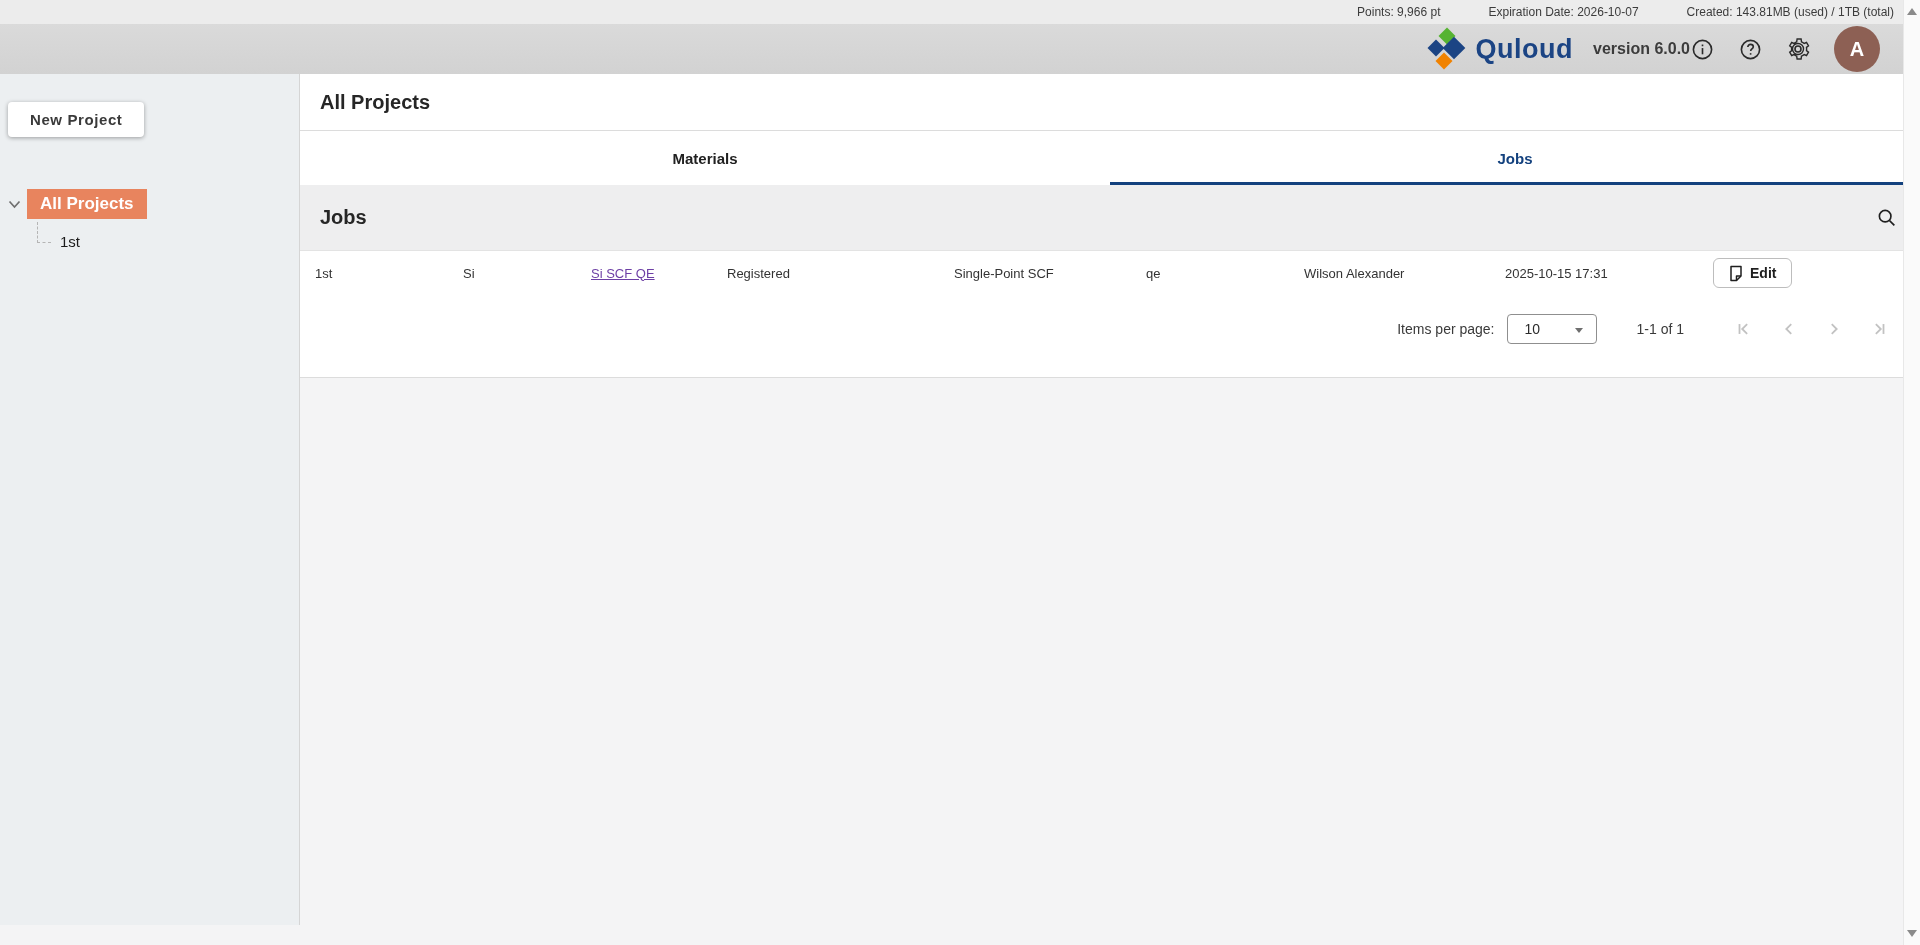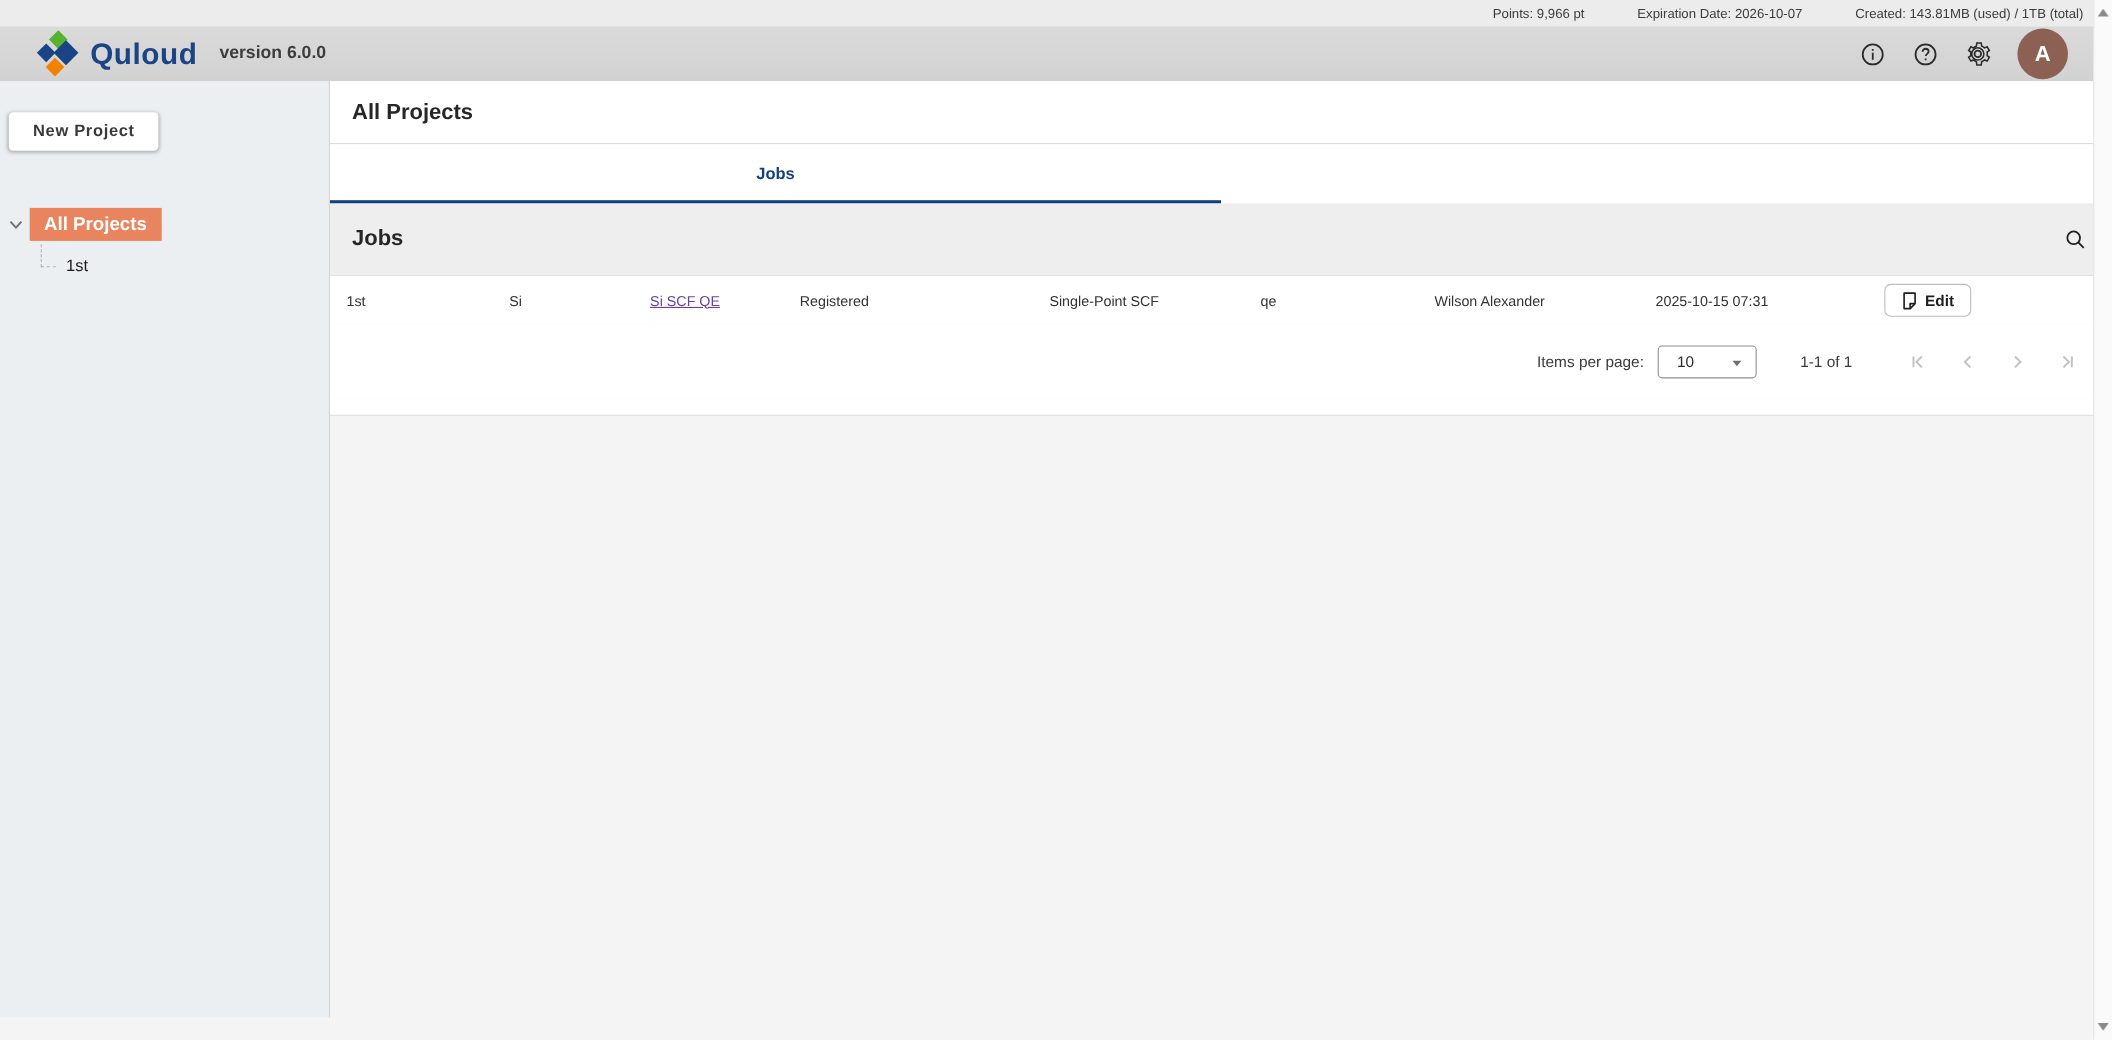--- a/index.html
+++ b/index.html
@@ -5,21 +5,21 @@
   * { margin:0; padding:0; box-sizing:border-box; }
   html,body { width:1920px; height:945px; overflow:hidden;
     font-family:"Liberation Sans", sans-serif; background:#f4f4f5; color:#333; }
 
   
   .topbar { height:24px; background:#ececec; display:flex; justify-content:flex-end;
     align-items:center; gap:48px; padding-right:26px; font-size:12px; color:#3c3c3c; }
 
   
   .header { height:50px; background:linear-gradient(#dadada,#d2d2d2);
-    display:flex; align-items:center; justify-content:space-between; padding:12px 34px; }
+    display:flex; align-items:center; justify-content:flex-end; padding:12px 34px; }
   .brand { display:flex; align-items:center; }
   .logo { position:relative; width:40px; height:44px; margin-right:8px; }
   .logo i { position:absolute; display:block; transform:rotate(45deg); }
   .logo .d-green  { width:12px; height:12px; left:13px; top:3px;  background:#56b332; }
   .logo .d-navy-l { width:12px; height:12px; left:2px;  top:15px; background:#1b4484; }
   .logo .d-navy-r { width:16px; height:16px; left:18px; top:13px; background:#1b4484; }
   .logo .d-orange { width:12px; height:12px; left:10px; top:28px; background:#f08200; }
   .brand-name { font-size:27px; font-weight:700; color:#1b4484; letter-spacing:.5px; }
   .version { font-size:16px; color:#3c3c3c; margin-left:20px; font-weight:600; }
   .header-actions { display:flex; align-items:center; gap:24px; padding-right:6px; }
@@ -159,20 +159,21 @@
       </div>
     </div>
   </aside>
 
   <main class="main">
     <div class="title-bar">
       <h1>All Projects</h1>
     </div>
 
     <div class="tabs">
+      <div class="tab">Materials</div>
       <div class="tab active">Jobs</div>
     </div>
 
     <div class="section-header">
       <h2>Jobs</h2>
       <span class="search-btn">
         <svg width="22" height="22" viewBox="0 0 24 24" fill="none" stroke="#1f1f1f" stroke-width="1.8">
           <circle cx="10" cy="10" r="6.3"></circle>
             <line x1="14.8" y1="14.8" x2="20" y2="20"></line>
         </svg>
@@ -181,21 +182,21 @@
 
     <div class="table">
       <div class="trow tdata">
         <span class="cell c0">1st</span>
         <span class="cell c1">Si</span>
         <span class="cell c2"><a class="name-link">Si SCF QE</a></span>
         <span class="cell c3 status-val">Registered</span>
         <span class="cell c4">Single-Point SCF</span>
         <span class="cell c5">qe</span>
         <span class="cell c6">Wilson Alexander</span>
-        <span class="cell c7">2025-10-15 07:31</span>
+        <span class="cell c7">2025-10-15 17:31</span>
         <span class="cell c8">
           <button class="edit-btn">
             <span style="display:flex;">
               <svg width="14" height="17" viewBox="0 0 14 17" fill="none" stroke="#1f1f1f" stroke-width="1.5" stroke-linejoin="round">
                 <path d="M2 1.5 h10 v9.5 l-4.5 4.5 H2 z"></path>
                   <path d="M12 11 h-4.5 v4.5"></path>
               </svg>
             </span>
             <span>Edit</span>
           </button>

